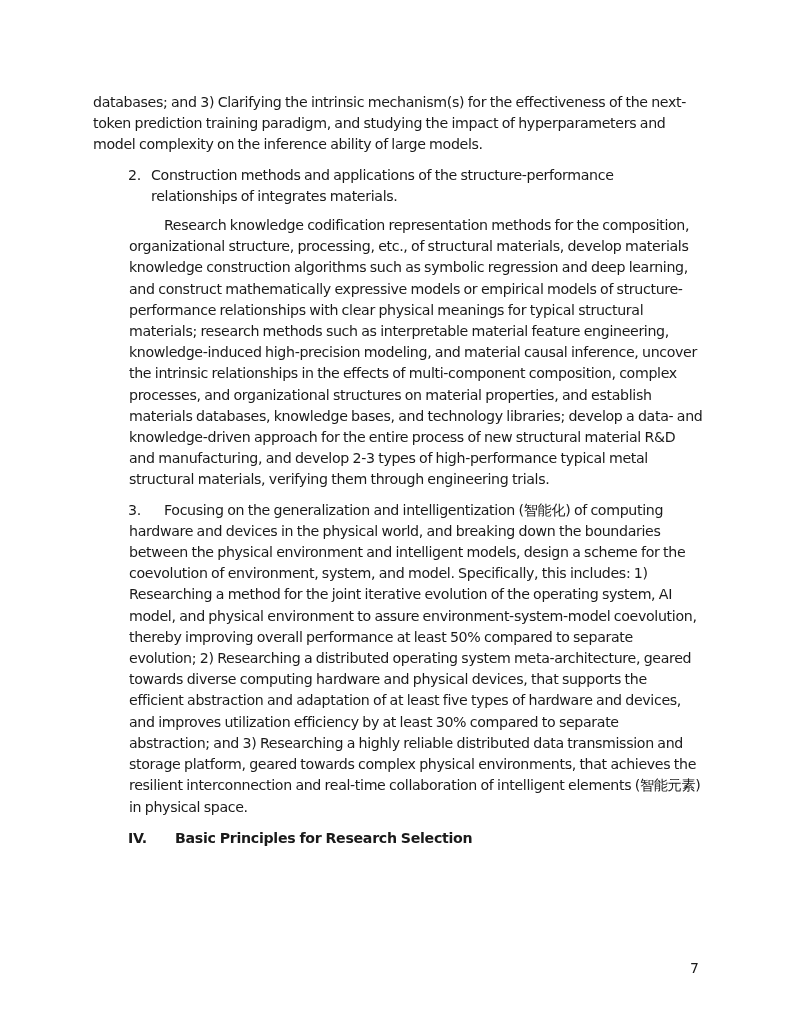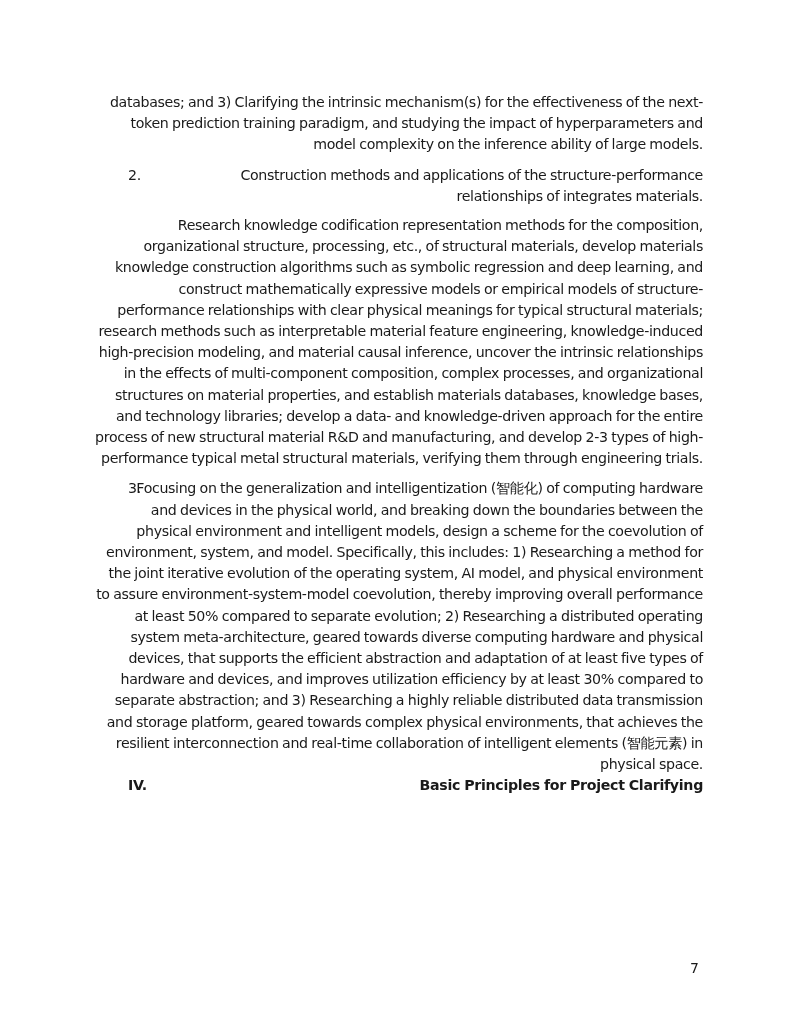--- a/index.html
+++ b/index.html
@@ -1,26 +1,26 @@
 <!DOCTYPE html>
 <html><head>
 <meta charset="utf-8">
 <style>
   html, body { margin: 0; padding: 0; background: #ffffff; }
   body {
     width: 791px; height: 1024px; position: relative; overflow: hidden;
     font-family: "DejaVu Sans", sans-serif; color: #1a1a1a;
   }
-  .page { position: absolute; left: 93px; top: 92px; width: 610px; text-align: right; }
+  .page { position: absolute; left: 93px; top: 92px; width: 610px; }
   .line-block { font-size: 14.2px; line-height: 21.2px; letter-spacing: -0.35px; word-spacing: -0.6px; }
   p { margin: 0; }
-  .indent { text-indent: 35px; }
+  .indent { text-indent: 35px; margin-left: 36px; }
   .list-item { position: relative; padding-left: 58px; margin-top: 9px; margin-bottom: 8px; }
   .list-num { position: absolute; left: 35px; top: 0; }
-  .heading { position: relative; margin-top: 0; font-weight: bold; font-size: 14.2px; letter-spacing: -0.3px; }
+  .heading { position: relative; margin-top: 10px; font-weight: bold; font-size: 14.2px; letter-spacing: -0.3px; }
   .heading .num { position: absolute; left: 35px; }
   .heading .title { padding-left: 82px; display: inline-block; }
   .page-number { position: absolute; left: 690px; top: 960px; font-size: 14px; }
 </style>
 </head>
 <body>
 
 <div class="page">
   <div class="line-block">
     <p>databases; and 3) Clarifying the intrinsic mechanism(s) for the effectiveness of the next-token prediction training paradigm, and studying the impact of hyperparameters and model complexity on the inference ability of large models.</p>
@@ -31,18 +31,18 @@
     </div>
     <p class="indent">Research knowledge codification representation methods for the composition, organizational structure, processing, etc., of structural materials, develop materials knowledge construction algorithms such as symbolic regression and deep learning, and construct mathematically expressive models or empirical models of structure-performance relationships with clear physical meanings for typical structural materials; research methods such as interpretable material feature engineering, knowledge-induced high-precision modeling, and material causal inference, uncover the intrinsic relationships in the effects of multi-component composition, complex processes, and organizational structures on material properties, and establish materials databases, knowledge bases, and technology libraries; develop a data- and knowledge-driven approach for the entire process of new structural material R&amp;D and manufacturing, and develop 2-3 types of high-performance typical metal structural materials, verifying them through engineering trials.</p>
 
     <div class="list-item">
       <span class="list-num">3.</span>
     </div>
     <p class="indent">Focusing on the generalization and intelligentization (智能化) of computing hardware and devices in the physical world, and breaking down the boundaries between the physical environment and intelligent models, design a scheme for the coevolution of environment, system, and model. Specifically, this includes: 1) Researching a method for the joint iterative evolution of the operating system, AI model, and physical environment to assure environment-system-model coevolution, thereby improving overall performance at least 50% compared to separate evolution; 2) Researching a distributed operating system meta-architecture, geared towards diverse computing hardware and physical devices, that supports the efficient abstraction and adaptation of at least five types of hardware and devices, and improves utilization efficiency by at least 30% compared to separate abstraction; and 3) Researching a highly reliable distributed data transmission and storage platform, geared towards complex physical environments, that achieves the resilient interconnection and real-time collaboration of intelligent elements (智能元素) in physical space.</p>
 
     <div class="heading">
       <span class="num">IV.</span>
-      <span class="title">Basic Principles for Project Clarifying</span>
+      <span class="title">Basic Principles for Research Selection</span>
     </div>
   </div>
 </div>
 
 <div class="page-number">7</div>
 
 </body></html>

